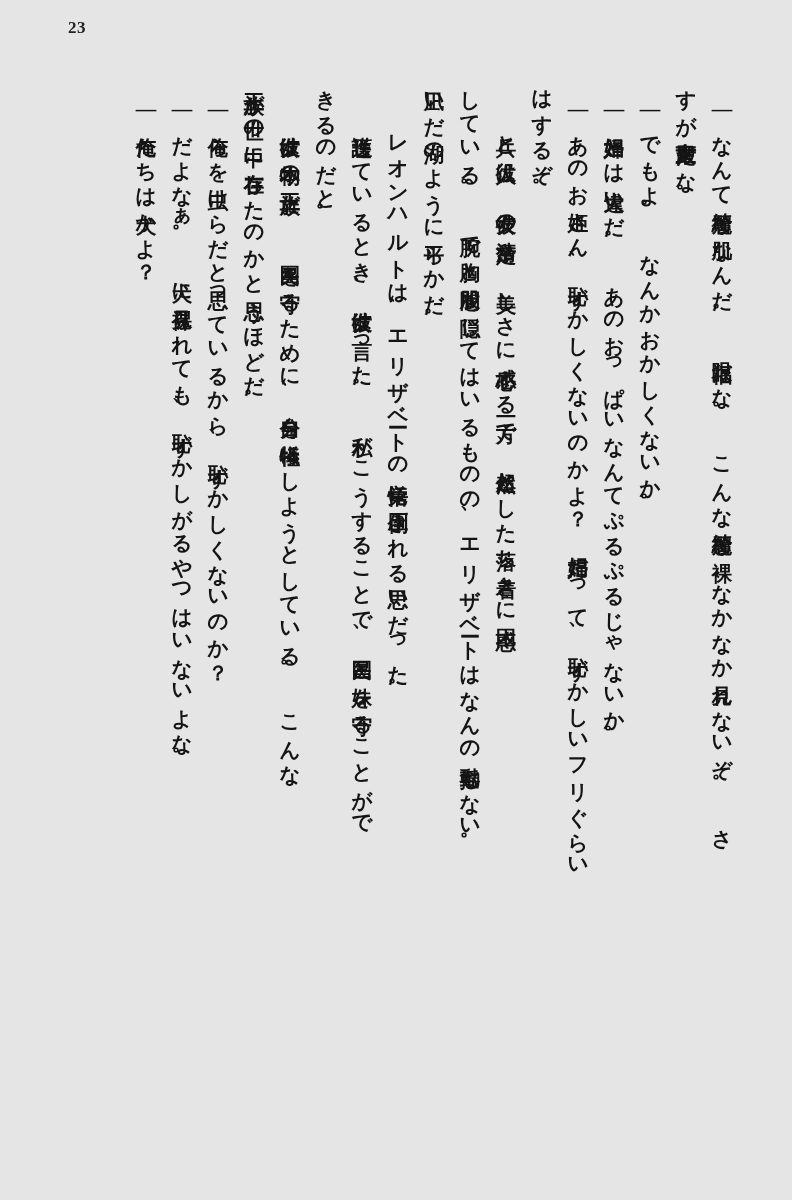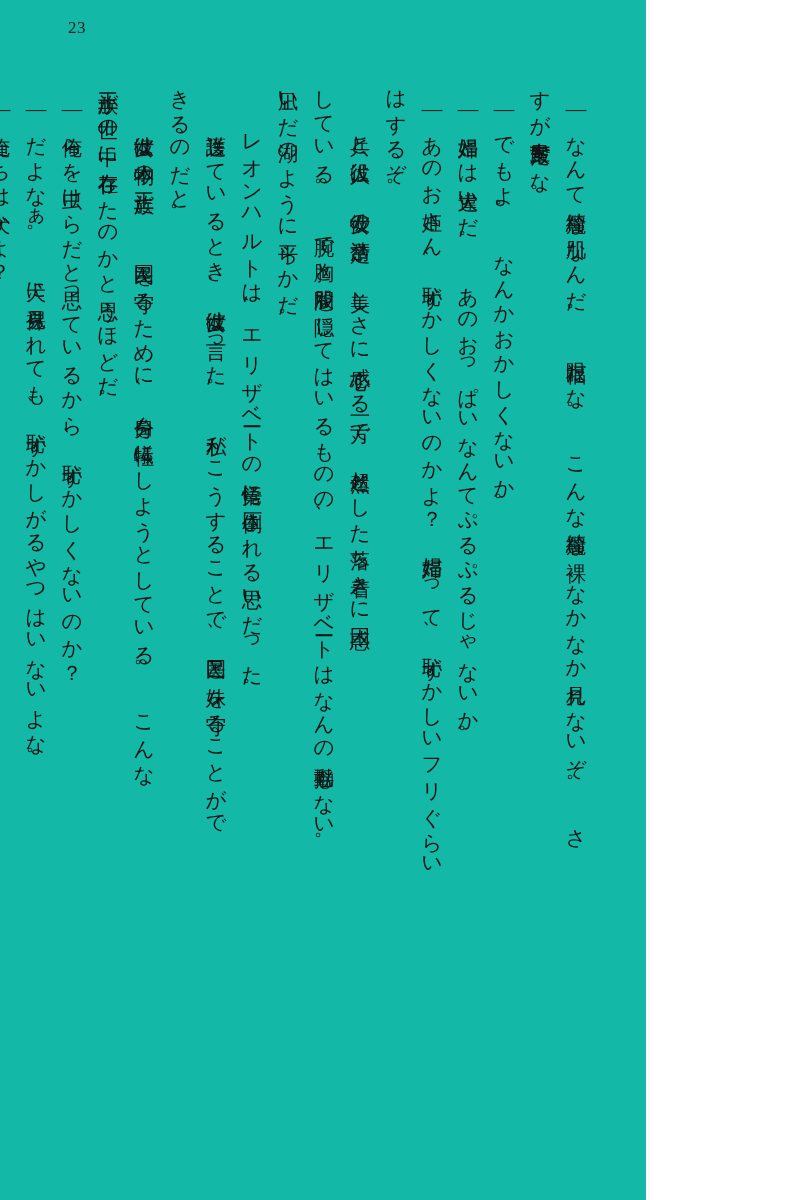--- a/index.html
+++ b/index.html
@@ -9,24 +9,25 @@
   }
   body {
     width: 792px;
     height: 1200px;
     font-family: "Liberation Serif", "DejaVu Serif", serif;
     color: #1a1a1a;
     overflow: hidden;
   }
   .page {
     position: relative;
-    width: 646px;
+    width: 792px;
     height: 1200px;
     box-sizing: border-box;
-    background: #14b8a6;
+    background: #e5e5e5;
+    font-weight: bold;
   }
   .page-number {
     position: absolute;
     top: 18px;
     left: 68px;
     font-size: 17px;
     letter-spacing: 0.5px;
     color: #222;
     font-family: "Liberation Serif", "DejaVu Serif", serif;
   }

